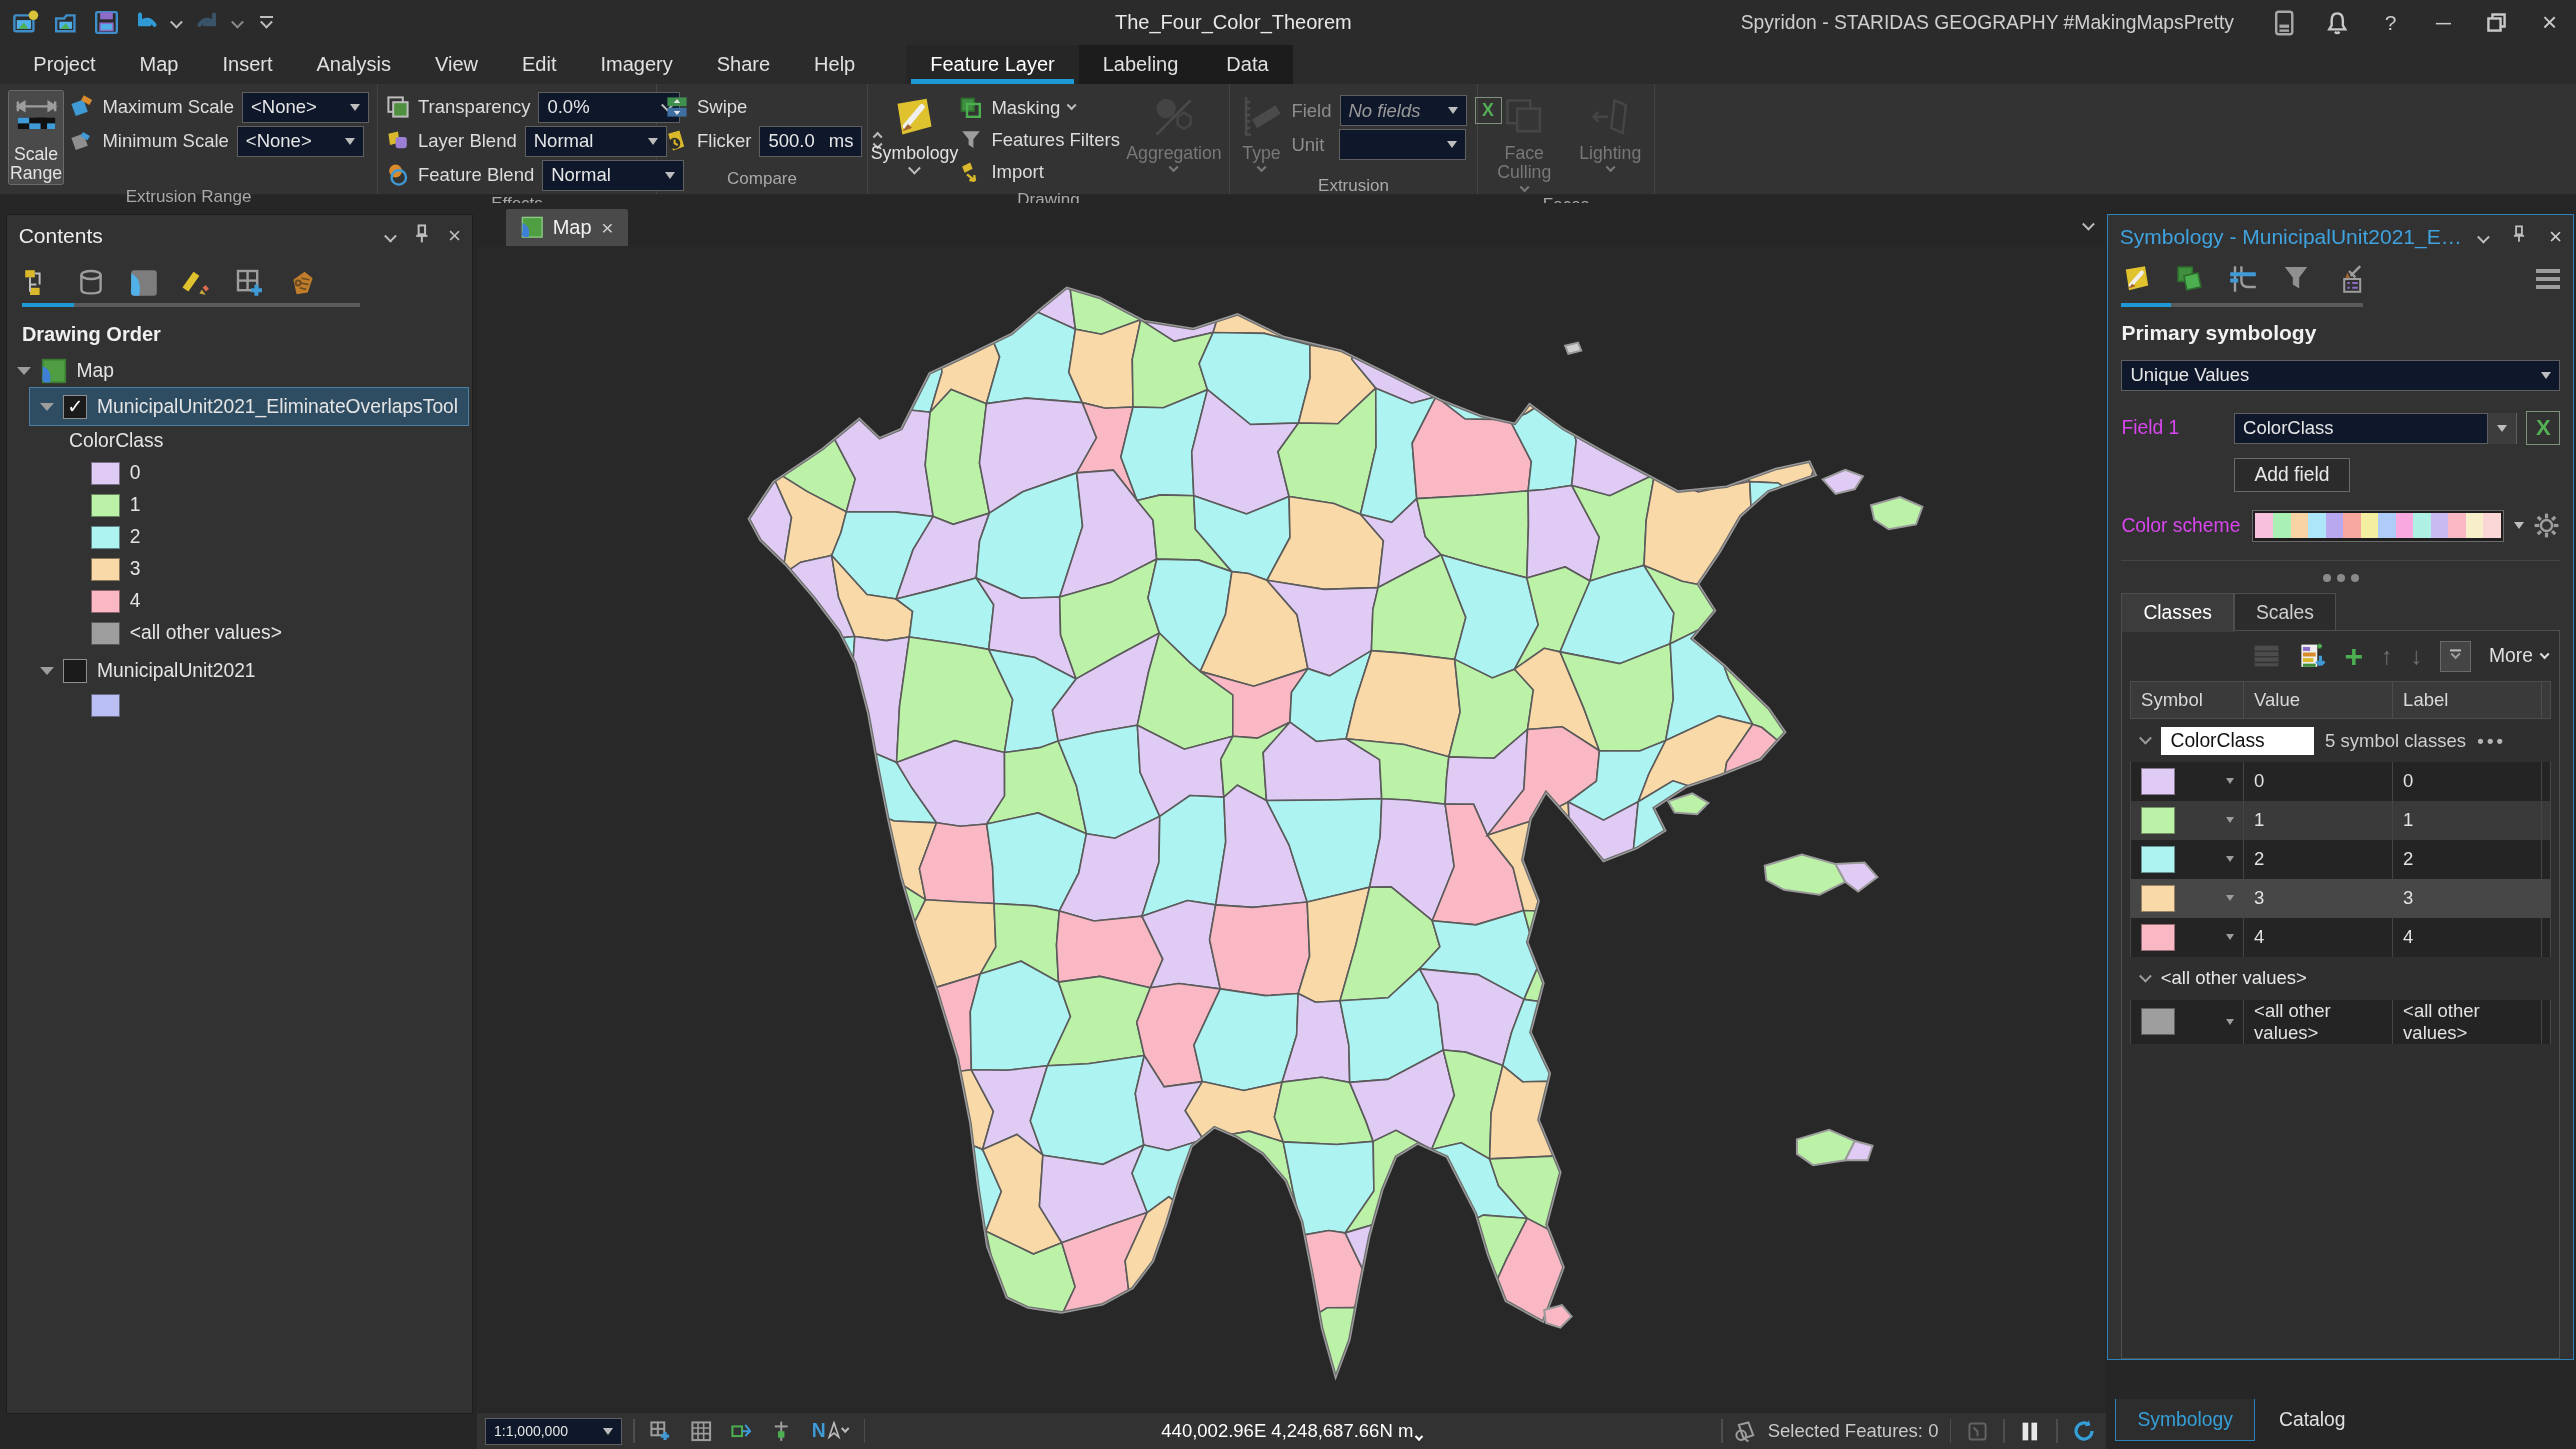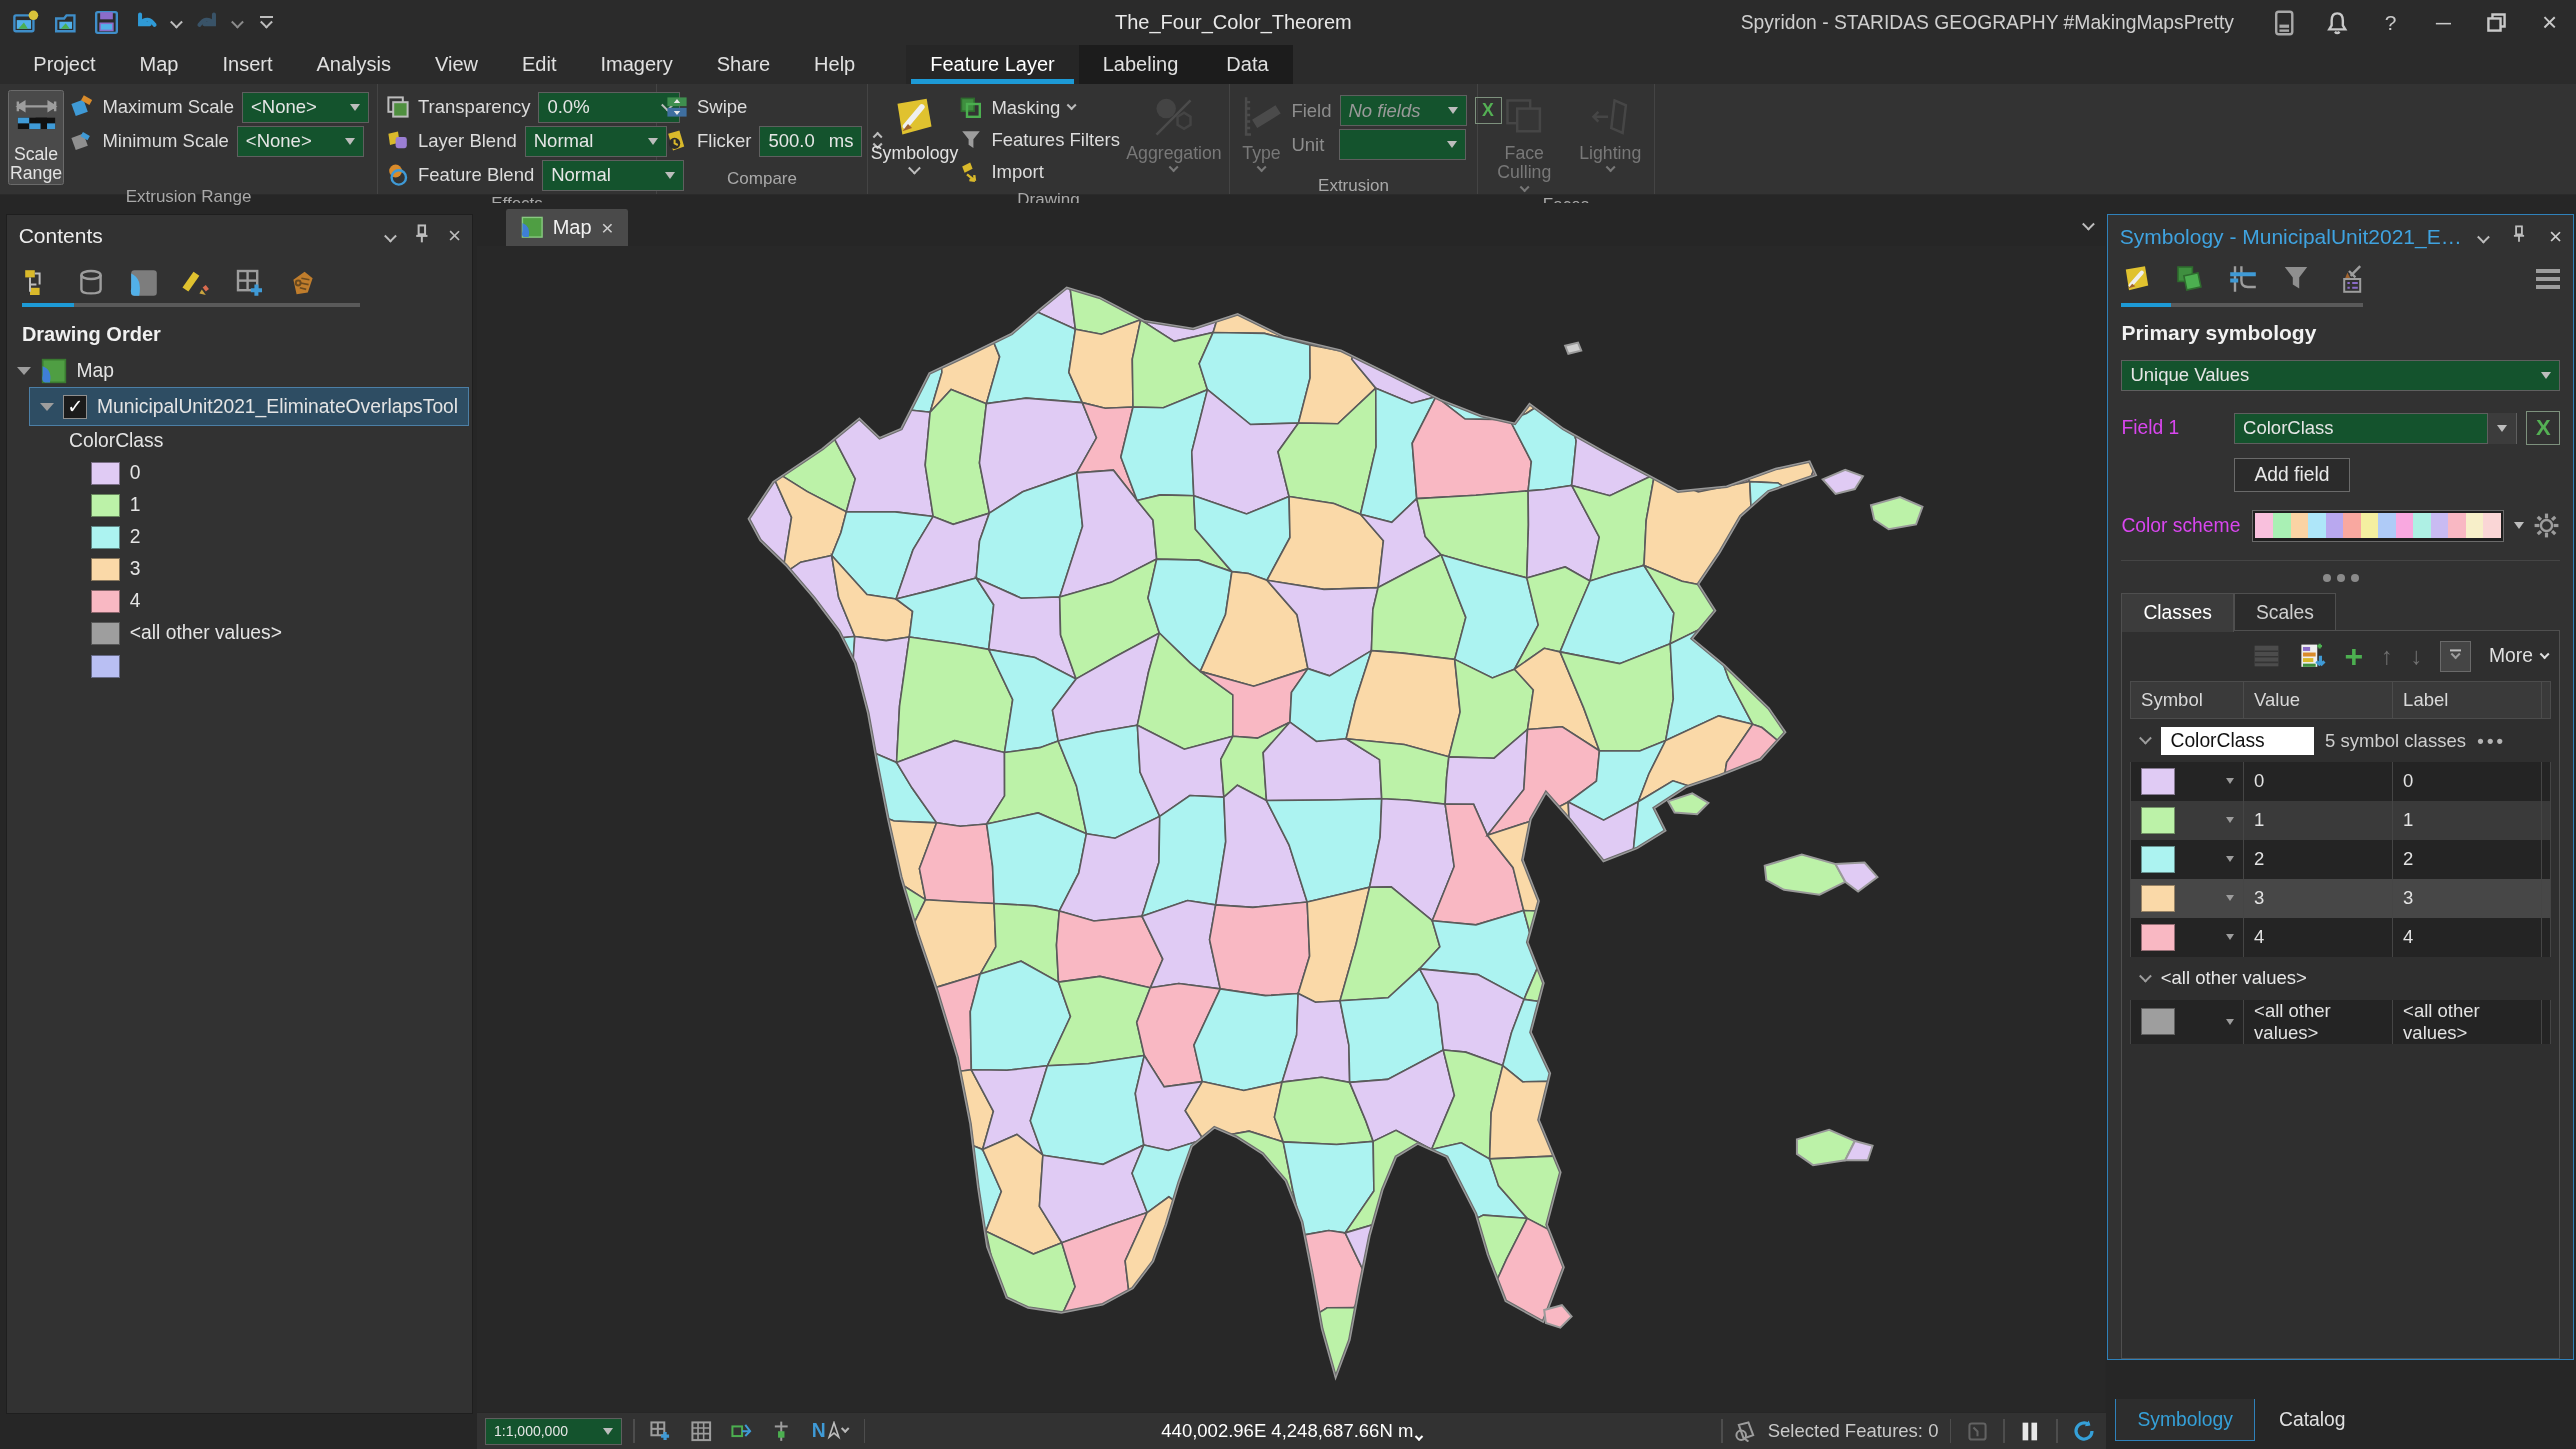--- a/index.html
+++ b/index.html
@@ -31,21 +31,21 @@
   
   #ribbon{height:111px;background:#333333;display:flex;border-bottom:1.6px solid #2a2a2a}
   .rgroup{position:relative;border-right:1.6px solid #444;display:flex;flex-direction:column}
   .rg-body{flex:1;display:flex;align-items:flex-start;padding:6.4px 8px 0 8px;gap:6.4px}
   .rg-label{height:27px;text-align:center;color:#a9a9a9;font-size:17px;line-height:24px}
   .bigbtn{display:flex;flex-direction:column;align-items:center;justify-content:flex-start;width:77px;padding-top:3.2px;gap:3.2px;color:#e2e2e2;font-size:17.7px;text-align:center;line-height:1.1}
   .bigbtn.sel{background:#4a4a4a;border:0.8px solid #6a6a6a;border-radius:2.4px}
   .bigbtn.dis{color:#787878}
   .frow{display:flex;align-items:center;height:34px;gap:8px}
   .flabel{font-size:18.5px;color:#dcdcdc;white-space:nowrap}
-  .combo{background:#14532d;border:1.6px solid #5f5f5f;height:31px;display:flex;align-items:center;padding:0 8px;color:#e6e6e6;font-size:18.5px;gap:6.4px}
+  .combo{background:#0f172a;border:1.6px solid #5f5f5f;height:31px;display:flex;align-items:center;padding:0 8px;color:#e6e6e6;font-size:18.5px;gap:6.4px}
   .combo .val{flex:1;white-space:nowrap}
   .spin{display:flex;flex-direction:column;justify-content:center;gap:3.2px;color:#bdbdbd;margin-left:3.2px}
   .ic16{width:24px;height:24px;flex:none}
   .ic22{width:32px;height:32px}
   .ic44{width:47px;height:47px}
   .dis .ic44,.dis .ic22{opacity:.45;filter:grayscale(1)}
   
   #contents{position:absolute;left:6.4px;top:214px;width:467px;bottom:35px;background:#323232;border:0.8px solid #1e1e1e;display:flex;flex-direction:column}
   #mapview{position:absolute;left:477px;top:203px;width:1629px;bottom:0;display:flex;flex-direction:column}
   #rightpanel{position:absolute;right:1.6px;top:214px;width:467px;bottom:89px;background:#323232;border:1.6px solid #2f81ba;display:flex;flex-direction:column}
@@ -500,20 +500,25 @@
       </div>
       <div class="trow" style="margin-left: 74px; height: 32px;">
         <span class="legend-sw" style="background: rgb(249, 184, 195);"></span>
         <span>4</span>
       </div>
       <div class="trow" style="margin-left: 74px; height: 32px;">
         <span class="legend-sw" style="background: rgb(158, 158, 158);"></span>
         <span>&lt;all other values&gt;</span>
       </div>
     </div>
+  <div class="trow" style="margin-left:22.5px;margin-top:4.8px">
+    <span class="exp"></span>
+    <span class="cb"></span>
+    <span>MunicipalUnit2021</span>
+  </div>
   <div class="trow" style="margin-left:74px">
     <span class="legend-sw" id="layer2-sw" style="background: rgb(185, 191, 243);"></span>
   </div>
 </div>
 
 <div id="mapview">
   <div id="maptabs">
     <div class="mtab">
       <svg width="22.5" height="22.5" viewBox="0 0 32 32">
           <rect x="2" y="2" width="28" height="28" fill="#4f9e43" stroke="#88c980" stroke-width="2"></rect>

